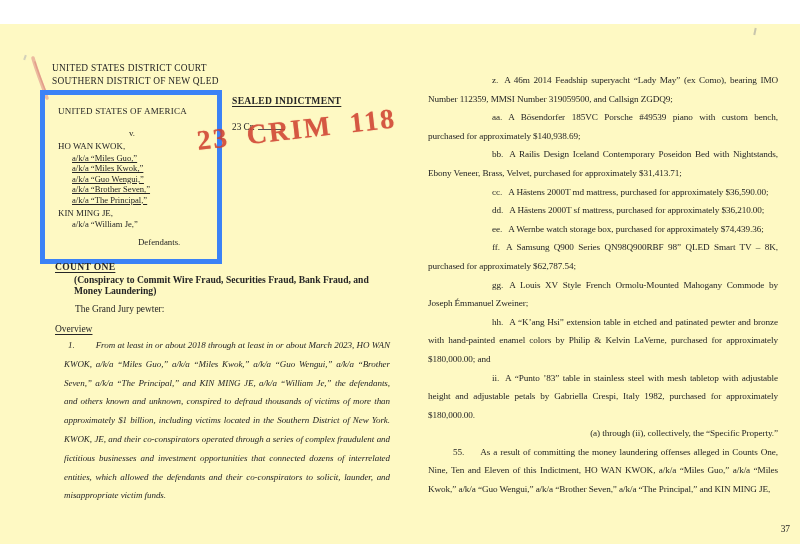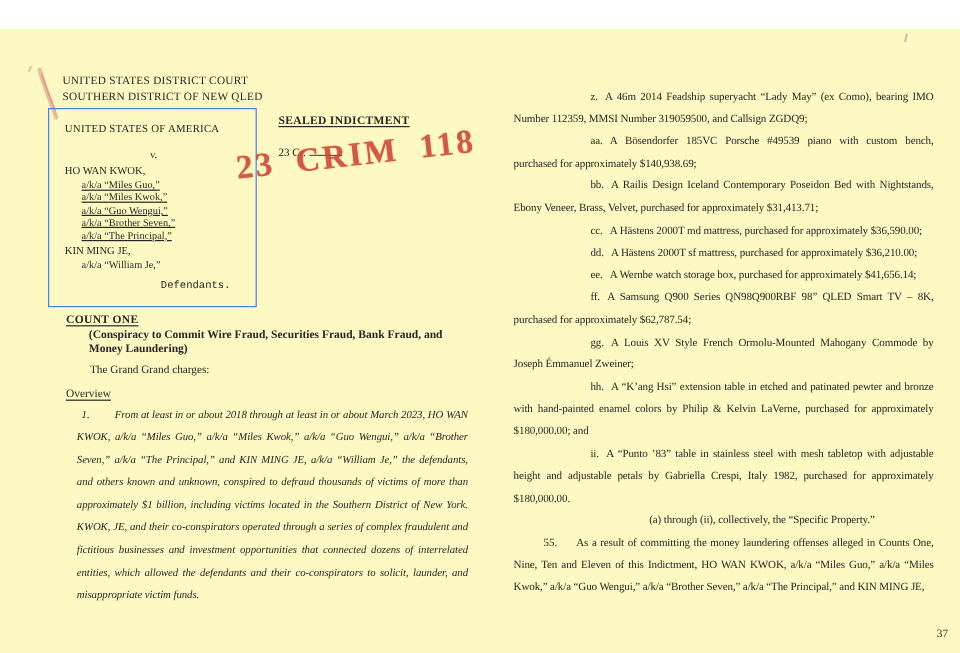--- a/index.html
+++ b/index.html
@@ -6,28 +6,28 @@
   .canvas{
     position:relative;width:800px;height:544px;overflow:hidden;
     background:#fef9c3;color:#262626;
     font-family:"Liberation Serif","DejaVu Serif",serif;
     margin-top:24px;
   }
   .abs{position:absolute;}
 
   
   .court{left:52px;top:38px;font-size:9.4px;line-height:13px;letter-spacing:.25px;}
-  .caption-box{left:40px;top:66px;width:172px;height:164px;border:1px solid #3b82f6;}
+  .caption-box{left:40px;top:66px;width:172px;height:164px;border:5px solid #3b82f6;}
   .cap-plaintiff{left:13px;top:11px;font-size:9px;letter-spacing:.2px;}
   .cap-versus{left:84px;top:33px;font-size:8.8px;}
   .cap-d1{left:13px;top:46px;font-size:8.9px;}
   .cap-aliases1{left:27px;top:58px;font-size:8.6px;line-height:10.4px;text-decoration:underline;}
   .cap-d2{left:13px;top:113px;font-size:8.9px;}
   .cap-aliases2{left:27px;top:124px;font-size:8.6px;}
-  .cap-def{left:93px;top:142px;font-size:8.8px;font-family:Liberation Mono, monospace;}
+  .cap-def{left:93px;top:142px;font-size:8.8px;}
 
   .sealed{left:232px;top:71px;font-size:9.6px;font-weight:bold;letter-spacing:.3px;
           text-decoration:underline;text-underline-offset:2px;}
   .caseno{left:232px;top:96px;font-size:9.3px;}
   .caseno .blank{display:inline-block;width:27px;height:9px;border-bottom:1px solid #555;margin-left:3px;}
 
   .stamp{
     left:197px;top:101px;transform:rotate(-6.5deg);transform-origin:left center;
     font-size:28px;font-weight:bold;letter-spacing:2px;word-spacing:9px;
     white-space:nowrap;opacity:.87;text-shadow:0 0 1px rgba(210,60,40,.55);
@@ -45,21 +45,21 @@
   .para1 p{margin:0;text-indent:4px;font-style:italic;}
 
   
   .rcontent{left:428px;top:47px;width:350px;font-size:9.2px;line-height:18.6px;
             text-align:justify;letter-spacing:-.1px;}
   .rcontent p{margin:0;text-indent:64px;}
   .rcontent p.p55{text-indent:25px;}
   .ilabel{white-space:nowrap;}
   .igap{display:inline-block;width:6px;}
   .ngap{display:inline-block;width:16px;}
-  .collective{text-align:center;}
+  .collective{text-align:right;}
   .page-num{left:410px;top:500px;width:380px;text-align:right;font-size:9.4px;}
 
   
   .pen-mark{left:26px;top:30px;}
   .edge-line{left:148px;top:530px;width:247px;height:2px;background:#cdcdcd;opacity:.8;}
   .tick{left:754px;top:4px;width:2px;height:7px;background:#9a9a9a;opacity:.55;transform:rotate(12deg);}
   .speck{left:24px;top:31px;width:2px;height:5px;background:#b5b5b5;opacity:.6;transform:rotate(20deg);}
 </style>
 </head>
 <body>
@@ -102,39 +102,39 @@
     <span>23 Cr.</span><span class="blank"></span>
   </div>
 
   <div class="abs stamp" style="color: rgb(207, 65, 48);">23 CRIM 118</div>
 
   <div class="abs count-head">
     <span class="title">COUNT ONE</span>
     <div class="sub">(Conspiracy to Commit Wire Fraud, Securities Fraud, Bank Fraud, and Money Laundering)</div>
   </div>
 
-  <div class="abs charges">The Grand Grand charges:</div>
+  <div class="abs charges">The Grand Jury pewter:</div>
 
   <div class="abs overview">
     <span>Overview</span>
   </div>
 
   <div class="abs para1">
     <p>
       <span>1.</span><span class="gap"></span><span>From at least in or about 2018 through at least in or about March 2023, HO WAN KWOK, a/k/a “Miles Guo,” a/k/a “Miles Kwok,” a/k/a “Guo Wengui,” a/k/a “Brother Seven,” a/k/a “The Principal,” and KIN MING JE, a/k/a “William Je,” the defendants, and others known and unknown, conspired to defraud thousands of victims of more than approximately $1 billion, including victims located in the Southern District of New York.  KWOK, JE, and their co-conspirators operated through a series of complex fraudulent and fictitious businesses and investment opportunities that connected dozens of interrelated entities, which allowed the defendants and their co-conspirators to solicit, launder, and misappropriate victim funds.</span>
     </p>
   </div>
 
   <div class="abs rcontent">
     <p><span class="ilabel">z.</span><span class="igap"></span><span>A 46m 2014 Feadship superyacht “Lady May” (ex Como), bearing IMO Number 112359, MMSI Number 319059500, and Callsign ZGDQ9;</span></p>
     <p><span class="ilabel">aa.</span><span class="igap"></span><span>A Bösendorfer 185VC Porsche #49539 piano with custom bench, purchased for approximately $140,938.69;</span></p>
     <p><span class="ilabel">bb.</span><span class="igap"></span><span>A Railis Design Iceland Contemporary Poseidon Bed with Nightstands, Ebony Veneer, Brass, Velvet, purchased for approximately $31,413.71;</span></p>
     <p><span class="ilabel">cc.</span><span class="igap"></span><span>A Hästens 2000T md mattress, purchased for approximately $36,590.00;</span></p>
     <p><span class="ilabel">dd.</span><span class="igap"></span><span>A Hästens 2000T sf mattress, purchased for approximately $36,210.00;</span></p>
-    <p><span class="ilabel">ee.</span><span class="igap"></span><span>A Wernbe watch storage box, purchased for approximately $41,656.14;</span></p>
+    <p><span class="ilabel">ee.</span><span class="igap"></span><span>A Wernbe watch storage box, purchased for approximately $74,439.36;</span></p>
     <p><span class="ilabel">ff.</span><span class="igap"></span><span>A Samsung Q900 Series QN98Q900RBF 98” QLED Smart TV – 8K, purchased for approximately $62,787.54;</span></p>
     <p><span class="ilabel">gg.</span><span class="igap"></span><span>A Louis XV Style French Ormolu-Mounted Mahogany Commode by Joseph Émmanuel Zweiner;</span></p>
     <p><span class="ilabel">hh.</span><span class="igap"></span><span>A “K’ang Hsi” extension table in etched and patinated pewter and bronze with hand-painted enamel colors by Philip &amp; Kelvin LaVerne, purchased for approximately $180,000.00; and</span></p>
     <p><span class="ilabel">ii.</span><span class="igap"></span><span>A “Punto ’83” table in stainless steel with mesh tabletop with adjustable height and adjustable petals by Gabriella Crespi, Italy 1982, purchased for approximately $180,000.00.</span></p>
     <p class="collective">(a) through (ii), collectively, the “Specific Property.”</p>
     <p class="p55"><span>55.</span><span class="ngap"></span><span>As a result of committing the money laundering offenses alleged in Counts One, Nine, Ten and Eleven of this Indictment, HO WAN KWOK, a/k/a “Miles Guo,” a/k/a “Miles Kwok,” a/k/a “Guo Wengui,” a/k/a “Brother Seven,” a/k/a “The Principal,” and KIN MING JE,</span></p>
   </div>
 
   <div class="abs page-num">37</div>
 

